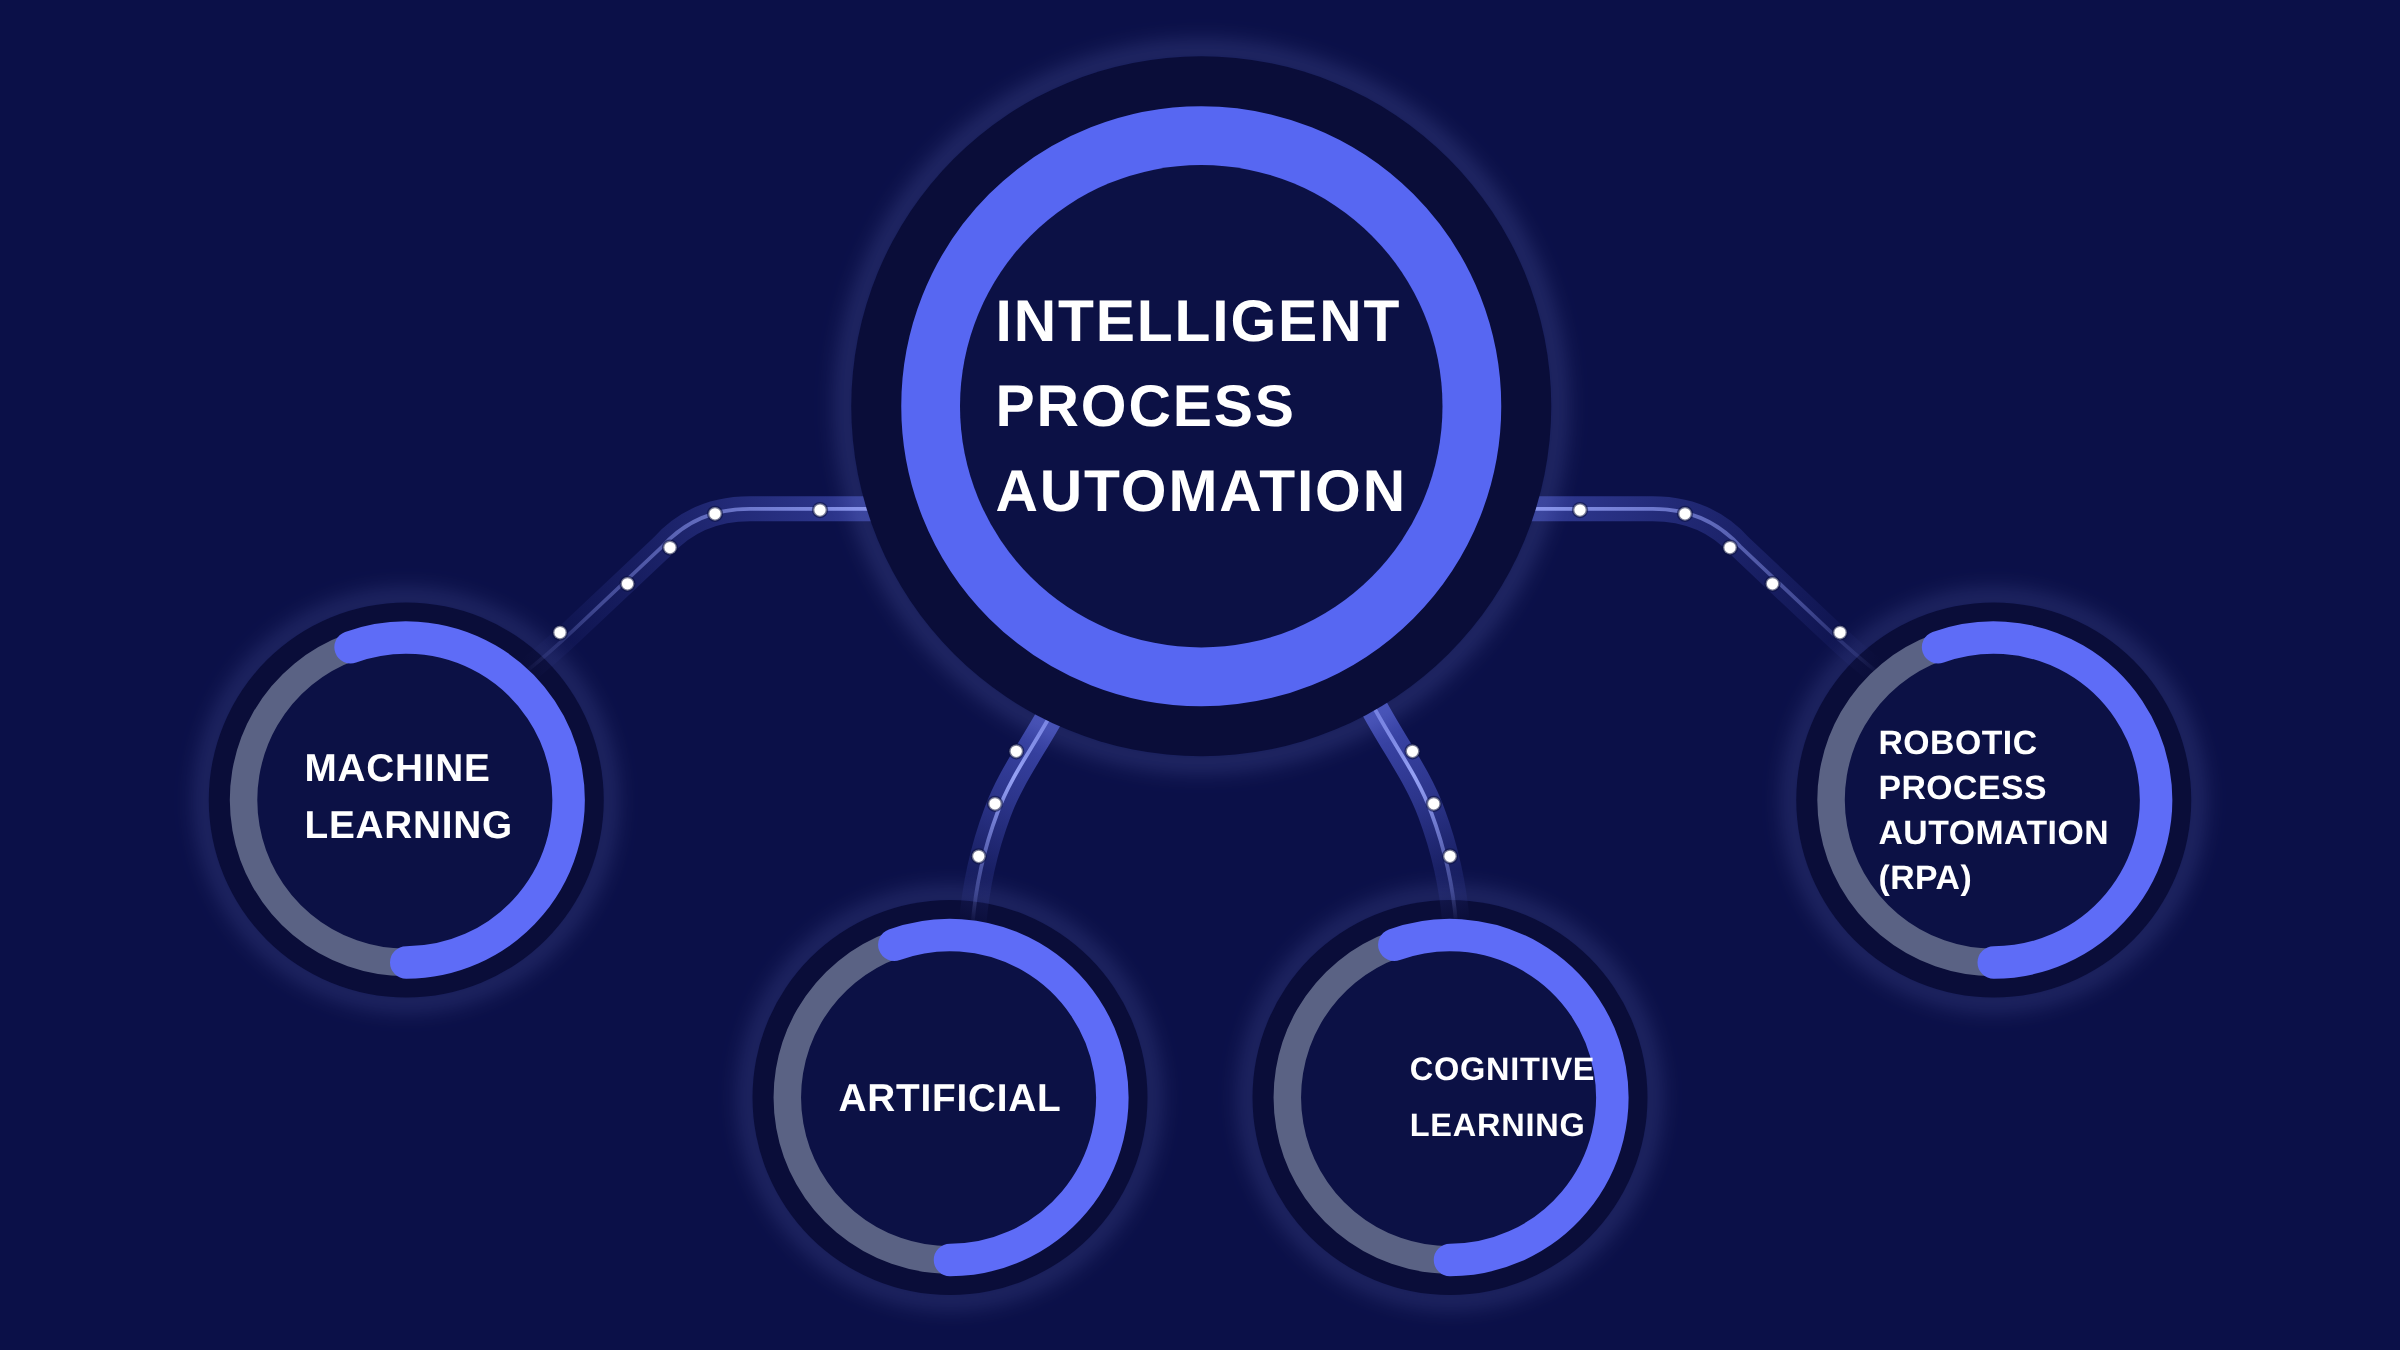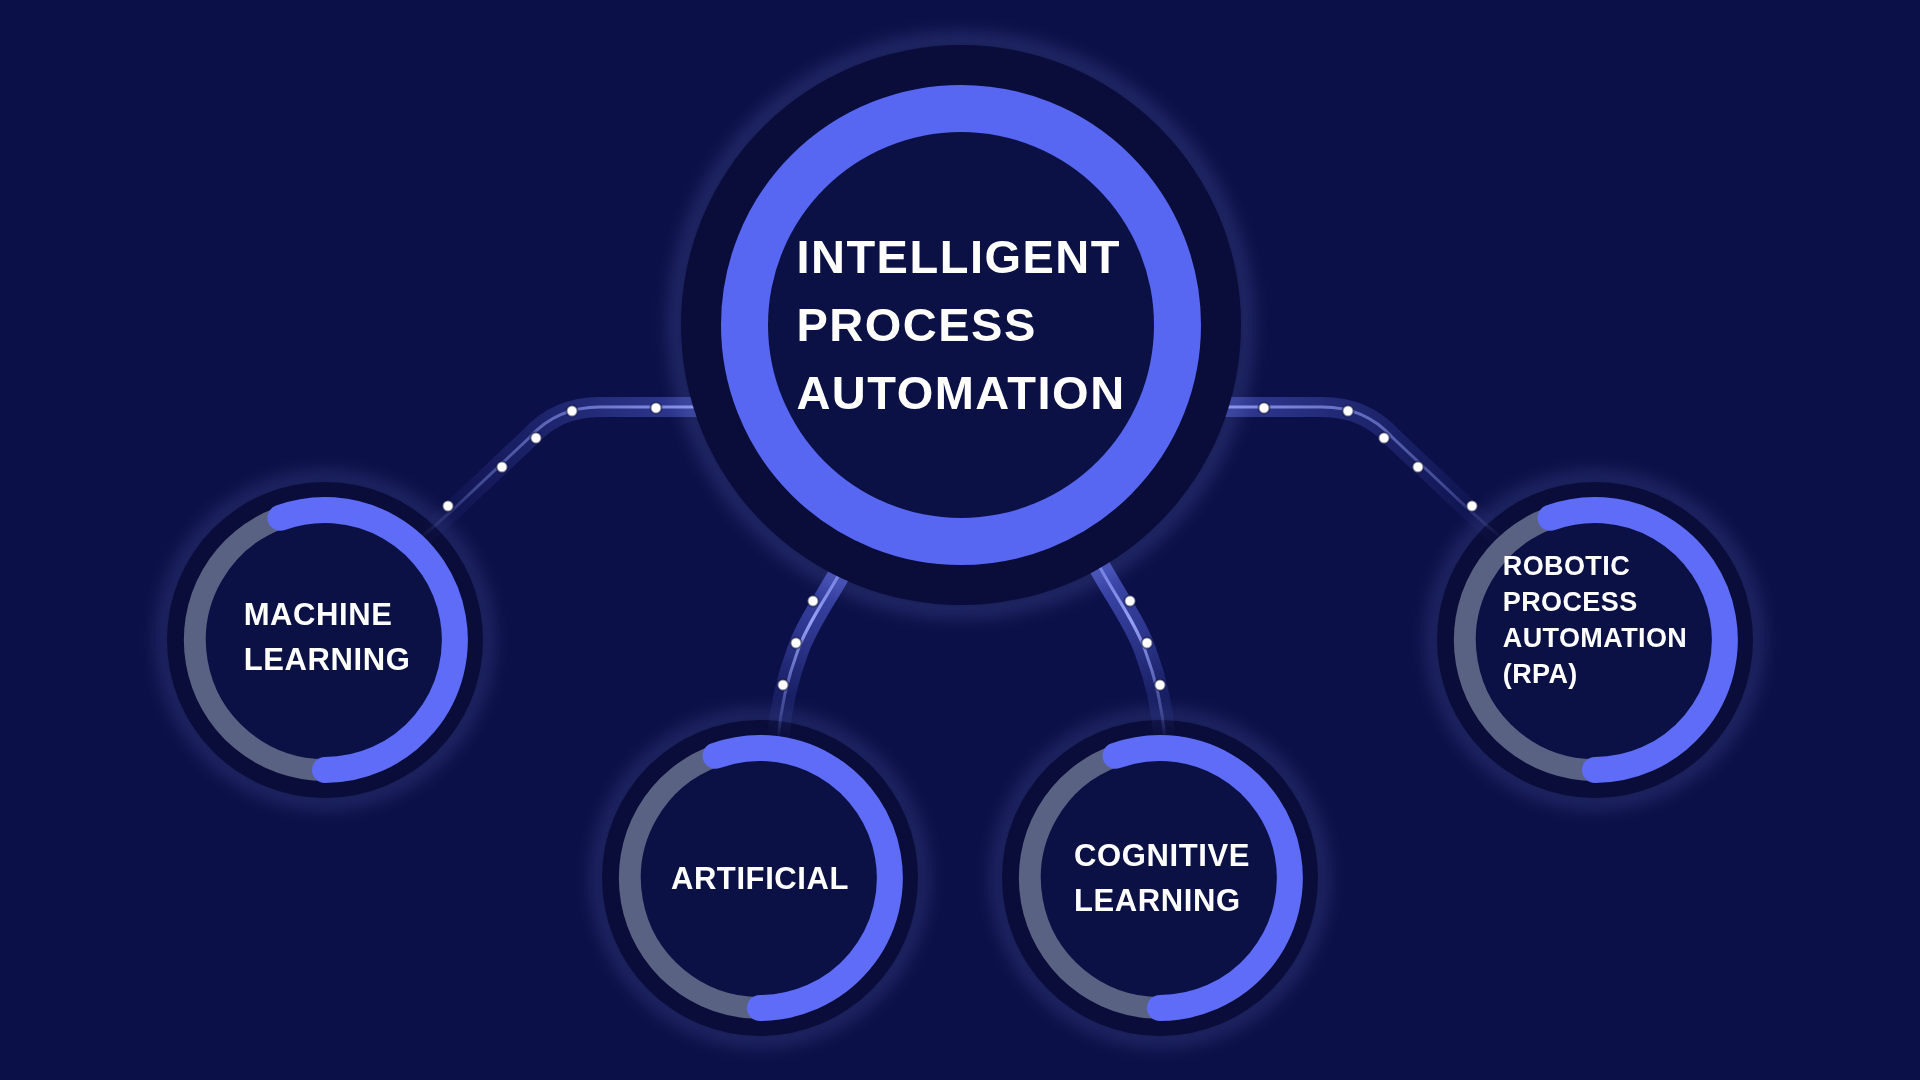--- a/index.html
+++ b/index.html
@@ -31,22 +31,22 @@
     position: absolute;
     transform: translate(-50%, -50%);
     text-align: left;
     color: #FFFFFF;
     font-weight: 700;
     white-space: nowrap;
   }
   .label-center { left: 961px;  top: 325px; font-size: 47px; line-height: 68px; letter-spacing: 1.5px; }
   .label-ml     { left: 327px;  top: 637px; font-size: 31px; line-height: 45px; letter-spacing: 0.6px; }
   .label-ai     { left: 760px;  top: 878px; font-size: 31px; line-height: 45px; letter-spacing: 0.6px; }
-  .label-cog    { left: 1162px; top: 878px; font-size: 31px; line-height: 45px; letter-spacing: 0.6px; }
-  .label-rpa    { left: 1595px; top: 620px; font-size: 27px; line-height: 36px; letter-spacing: 0.4px; }
+  .label-cog    { left: 1202px; top: 878px; font-size: 26px; line-height: 45px; letter-spacing: 0.6px; }
+  .label-rpa    { left: 1595px; top: 648px; font-size: 27px; line-height: 36px; letter-spacing: 0.4px; }
 </style>
 </head>
 <body>
 
 <div class="stage">
 
   <svg width="1920" height="1080" viewBox="0 0 1920 1080">
     <defs>
       <filter id="softBlur" x="-40%" y="-40%" width="180%" height="180%">
         <feGaussianBlur stdDeviation="9"></feGaussianBlur>

